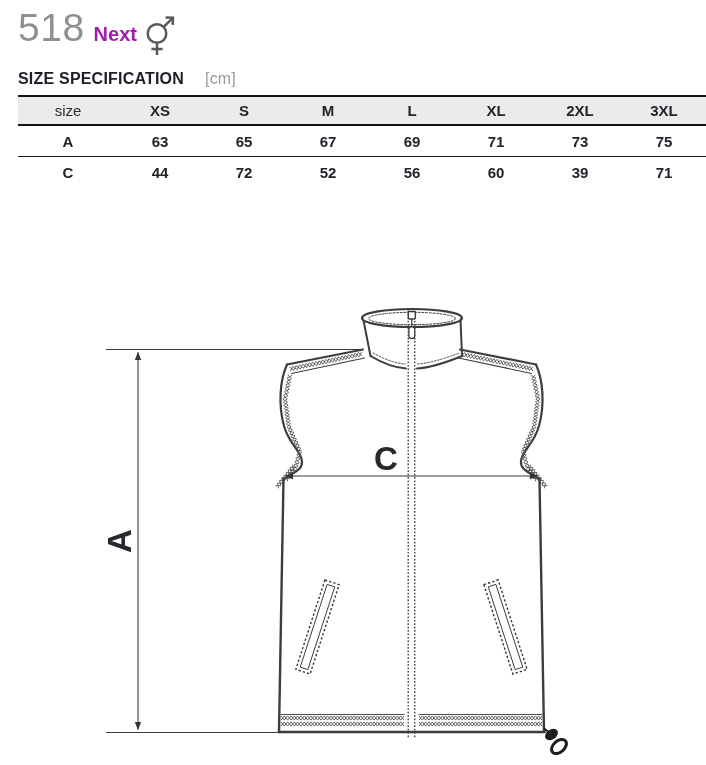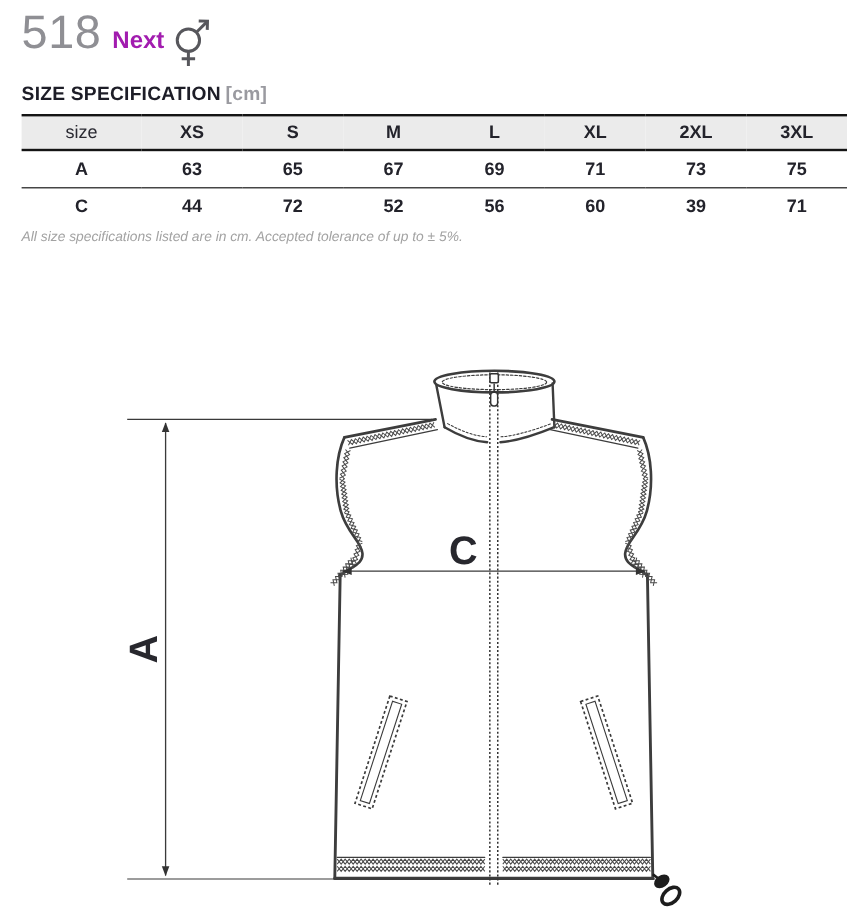--- a/index.html
+++ b/index.html
@@ -7,21 +7,21 @@
   .page{position:relative;width:706px;height:765px;background:#fff;}
 
   
   .brand{margin:8px 0 0 18px;display:flex;align-items:baseline;height:46px;}
   .brand .code{font-size:39px;font-weight:400;color:#8f8f94;letter-spacing:.5px;line-height:1;}
   .brand .name{font-size:20px;font-weight:800;color:#a21caf;margin-left:9px;line-height:1;}
   .brand .gicon{margin-left:8px;align-self:flex-start;margin-top:2px;}
 
   
   .sec-title{margin:16px 0 0 18px;font-size:16px;font-weight:800;color:#1d1d27;letter-spacing:.2px;}
-  .sec-title .unit{color:#9a9aa0;margin-left:4px;font-weight:700;}
+  .sec-title .unit{color:#9a9aa0;margin-left:21px;font-weight:400;}
 
   
   table.spec{width:688px;margin:7px 0 0 18px;border-collapse:collapse;
     border-top:2.5px solid #141414;font-size:15px;color:#23232b;table-layout:fixed;}
   table.spec col.c0{width:100px;}
   table.spec thead tr{background:#ebebeb;border-bottom:2.5px solid #141414;}
   table.spec th{font-weight:700;padding:5px 0;text-align:center;margin-top:46px;}
   table.spec th.szlab{font-weight:400;color:#2a2a32;}
   table.spec tbody tr{border-bottom:1.5px solid #1a1a1a;}
   table.spec tbody tr:last-child{border-bottom:none;}
@@ -95,21 +95,20 @@
         <td>72</td>
         <td>52</td>
         <td>56</td>
         <td>60</td>
         <td>39</td>
         <td>71</td>
       </tr>
     </tbody>
   </table>
 
-  <div class="note">All size specifications listed are in cm. Accepted tolerance of up to ± 5%.</div>
 
   <svg id="vest-svg" class="drawing" viewBox="100 295 500 470" width="500" height="470">
     <defs>
       <marker id="arr" viewBox="0 0 10 10" refX="9.2" refY="5" markerWidth="10" markerHeight="7.5" orient="auto-start-reverse">
         <path d="M0,1.2 L10,5 L0,8.8 z" fill="#333"></path>
       </marker>
     </defs>
 
     <g id="vest-outline" fill="none" stroke="#3d3d3d" stroke-width="2.2" stroke-linecap="round" stroke-linejoin="round">
 

